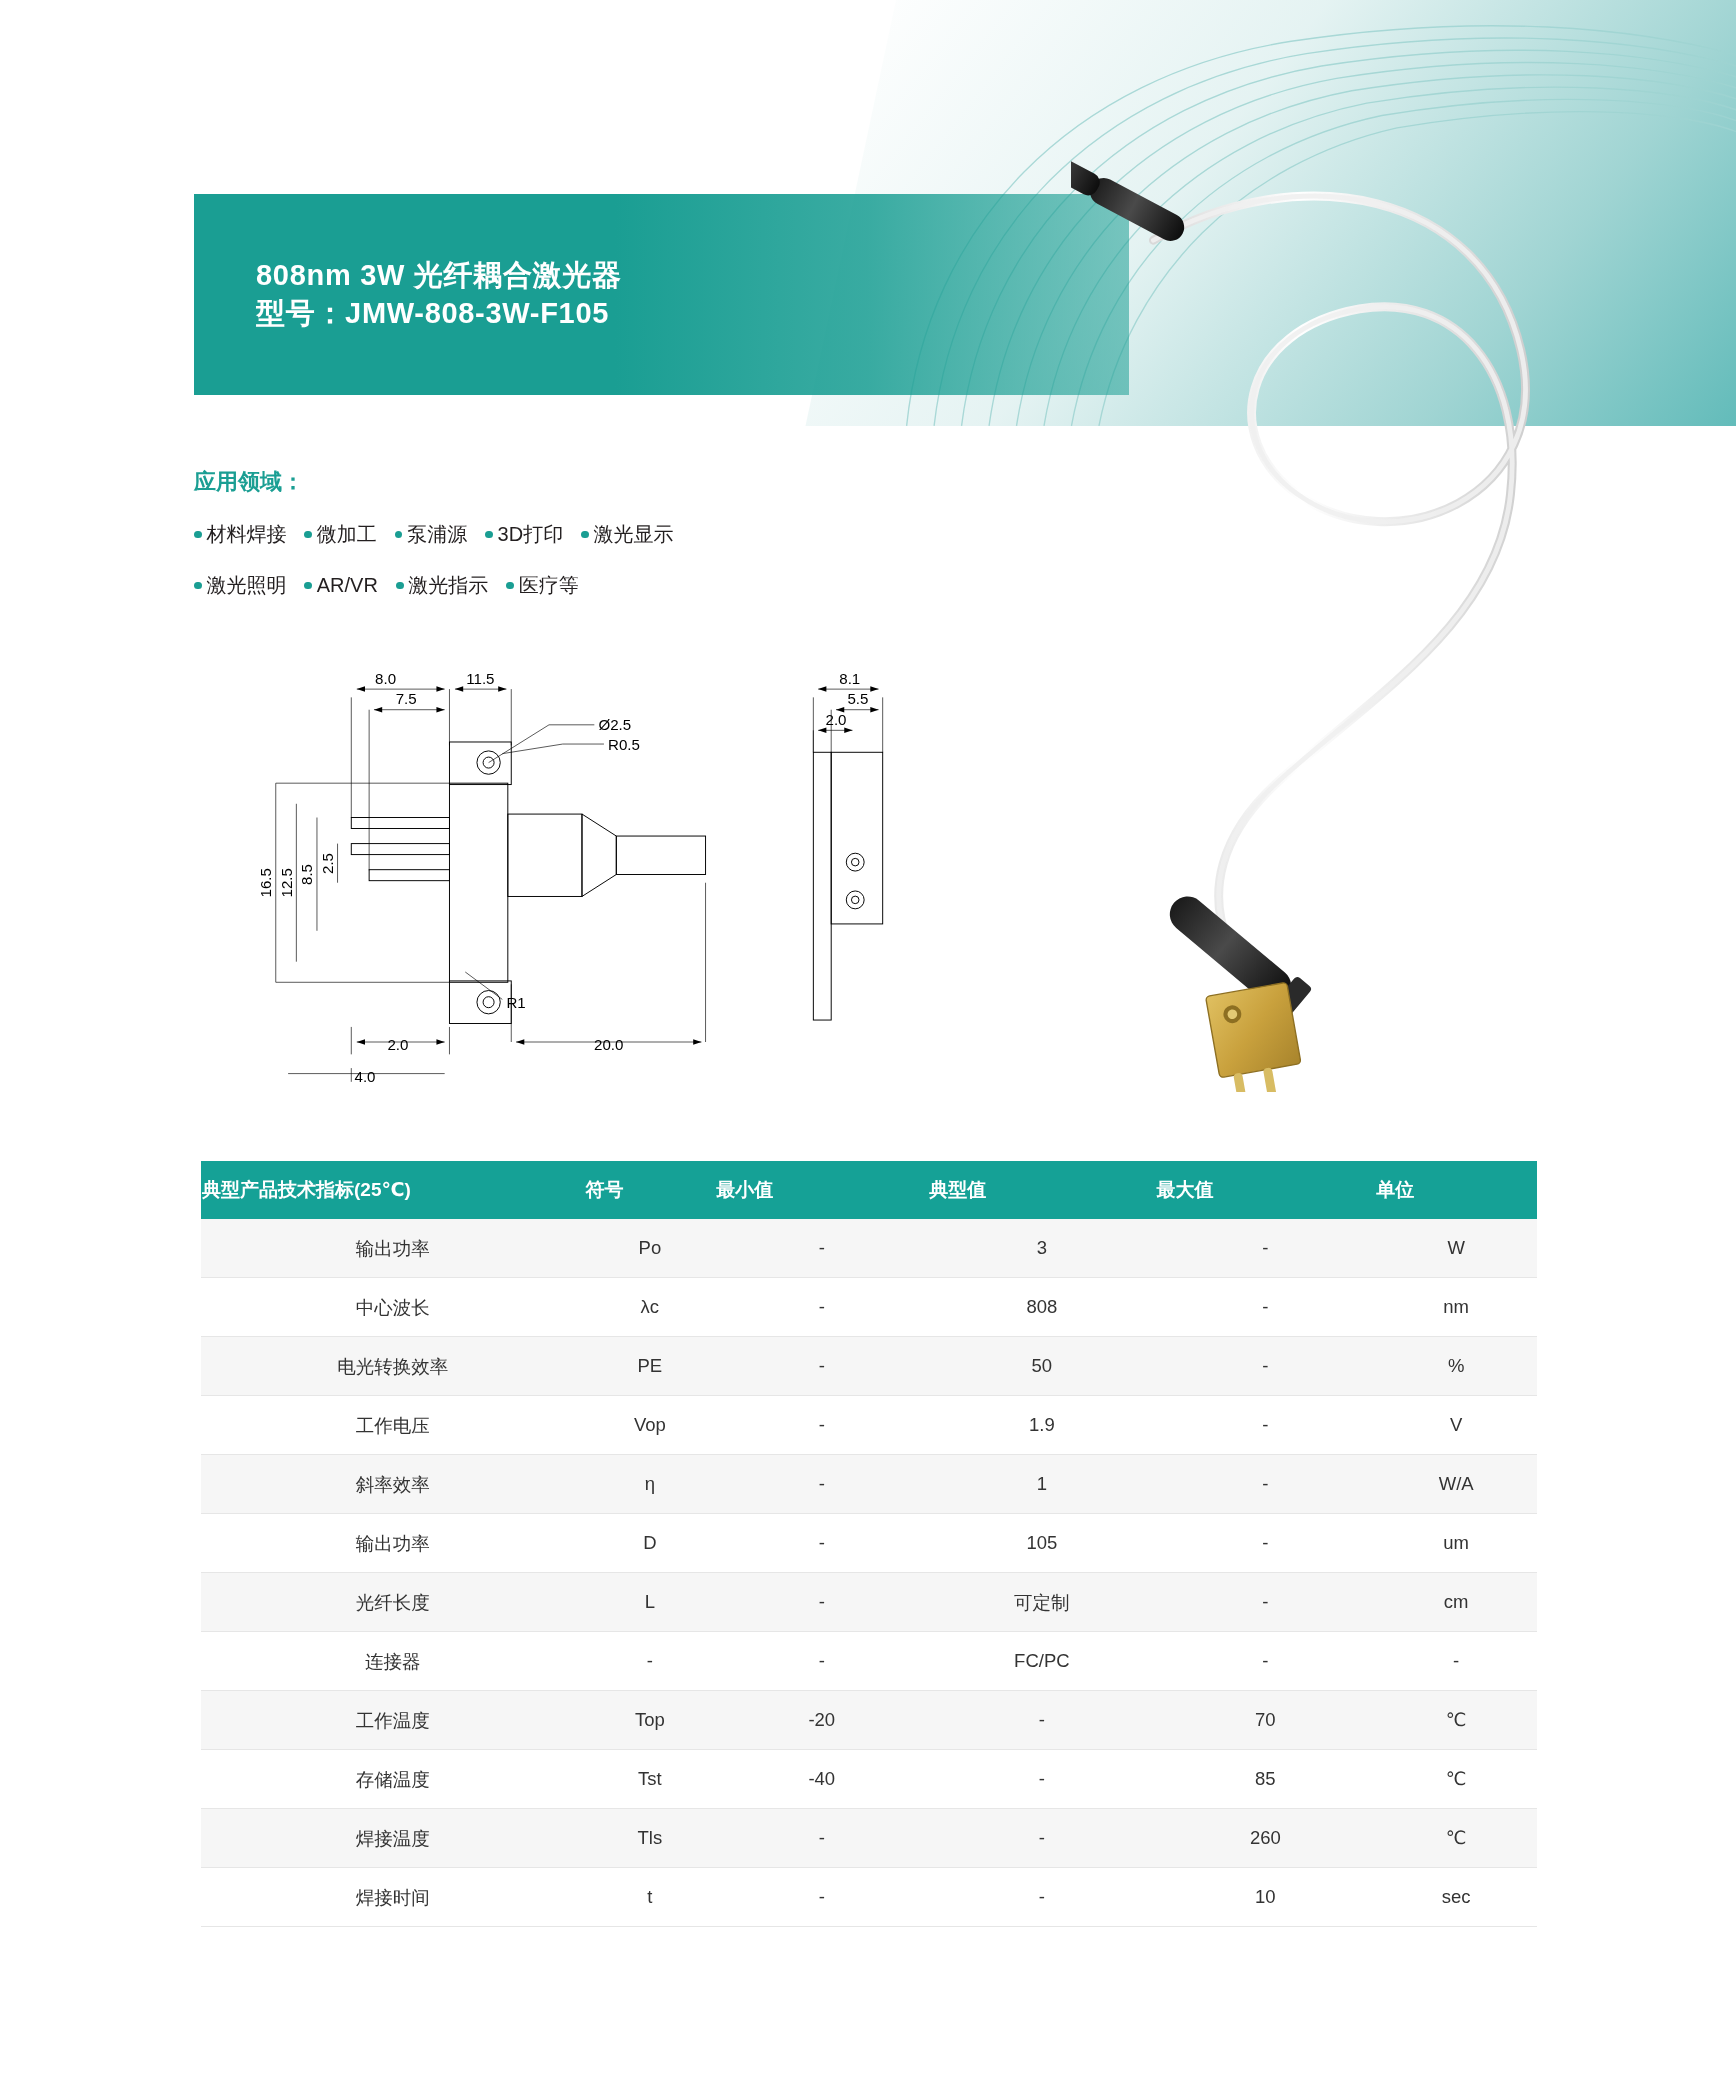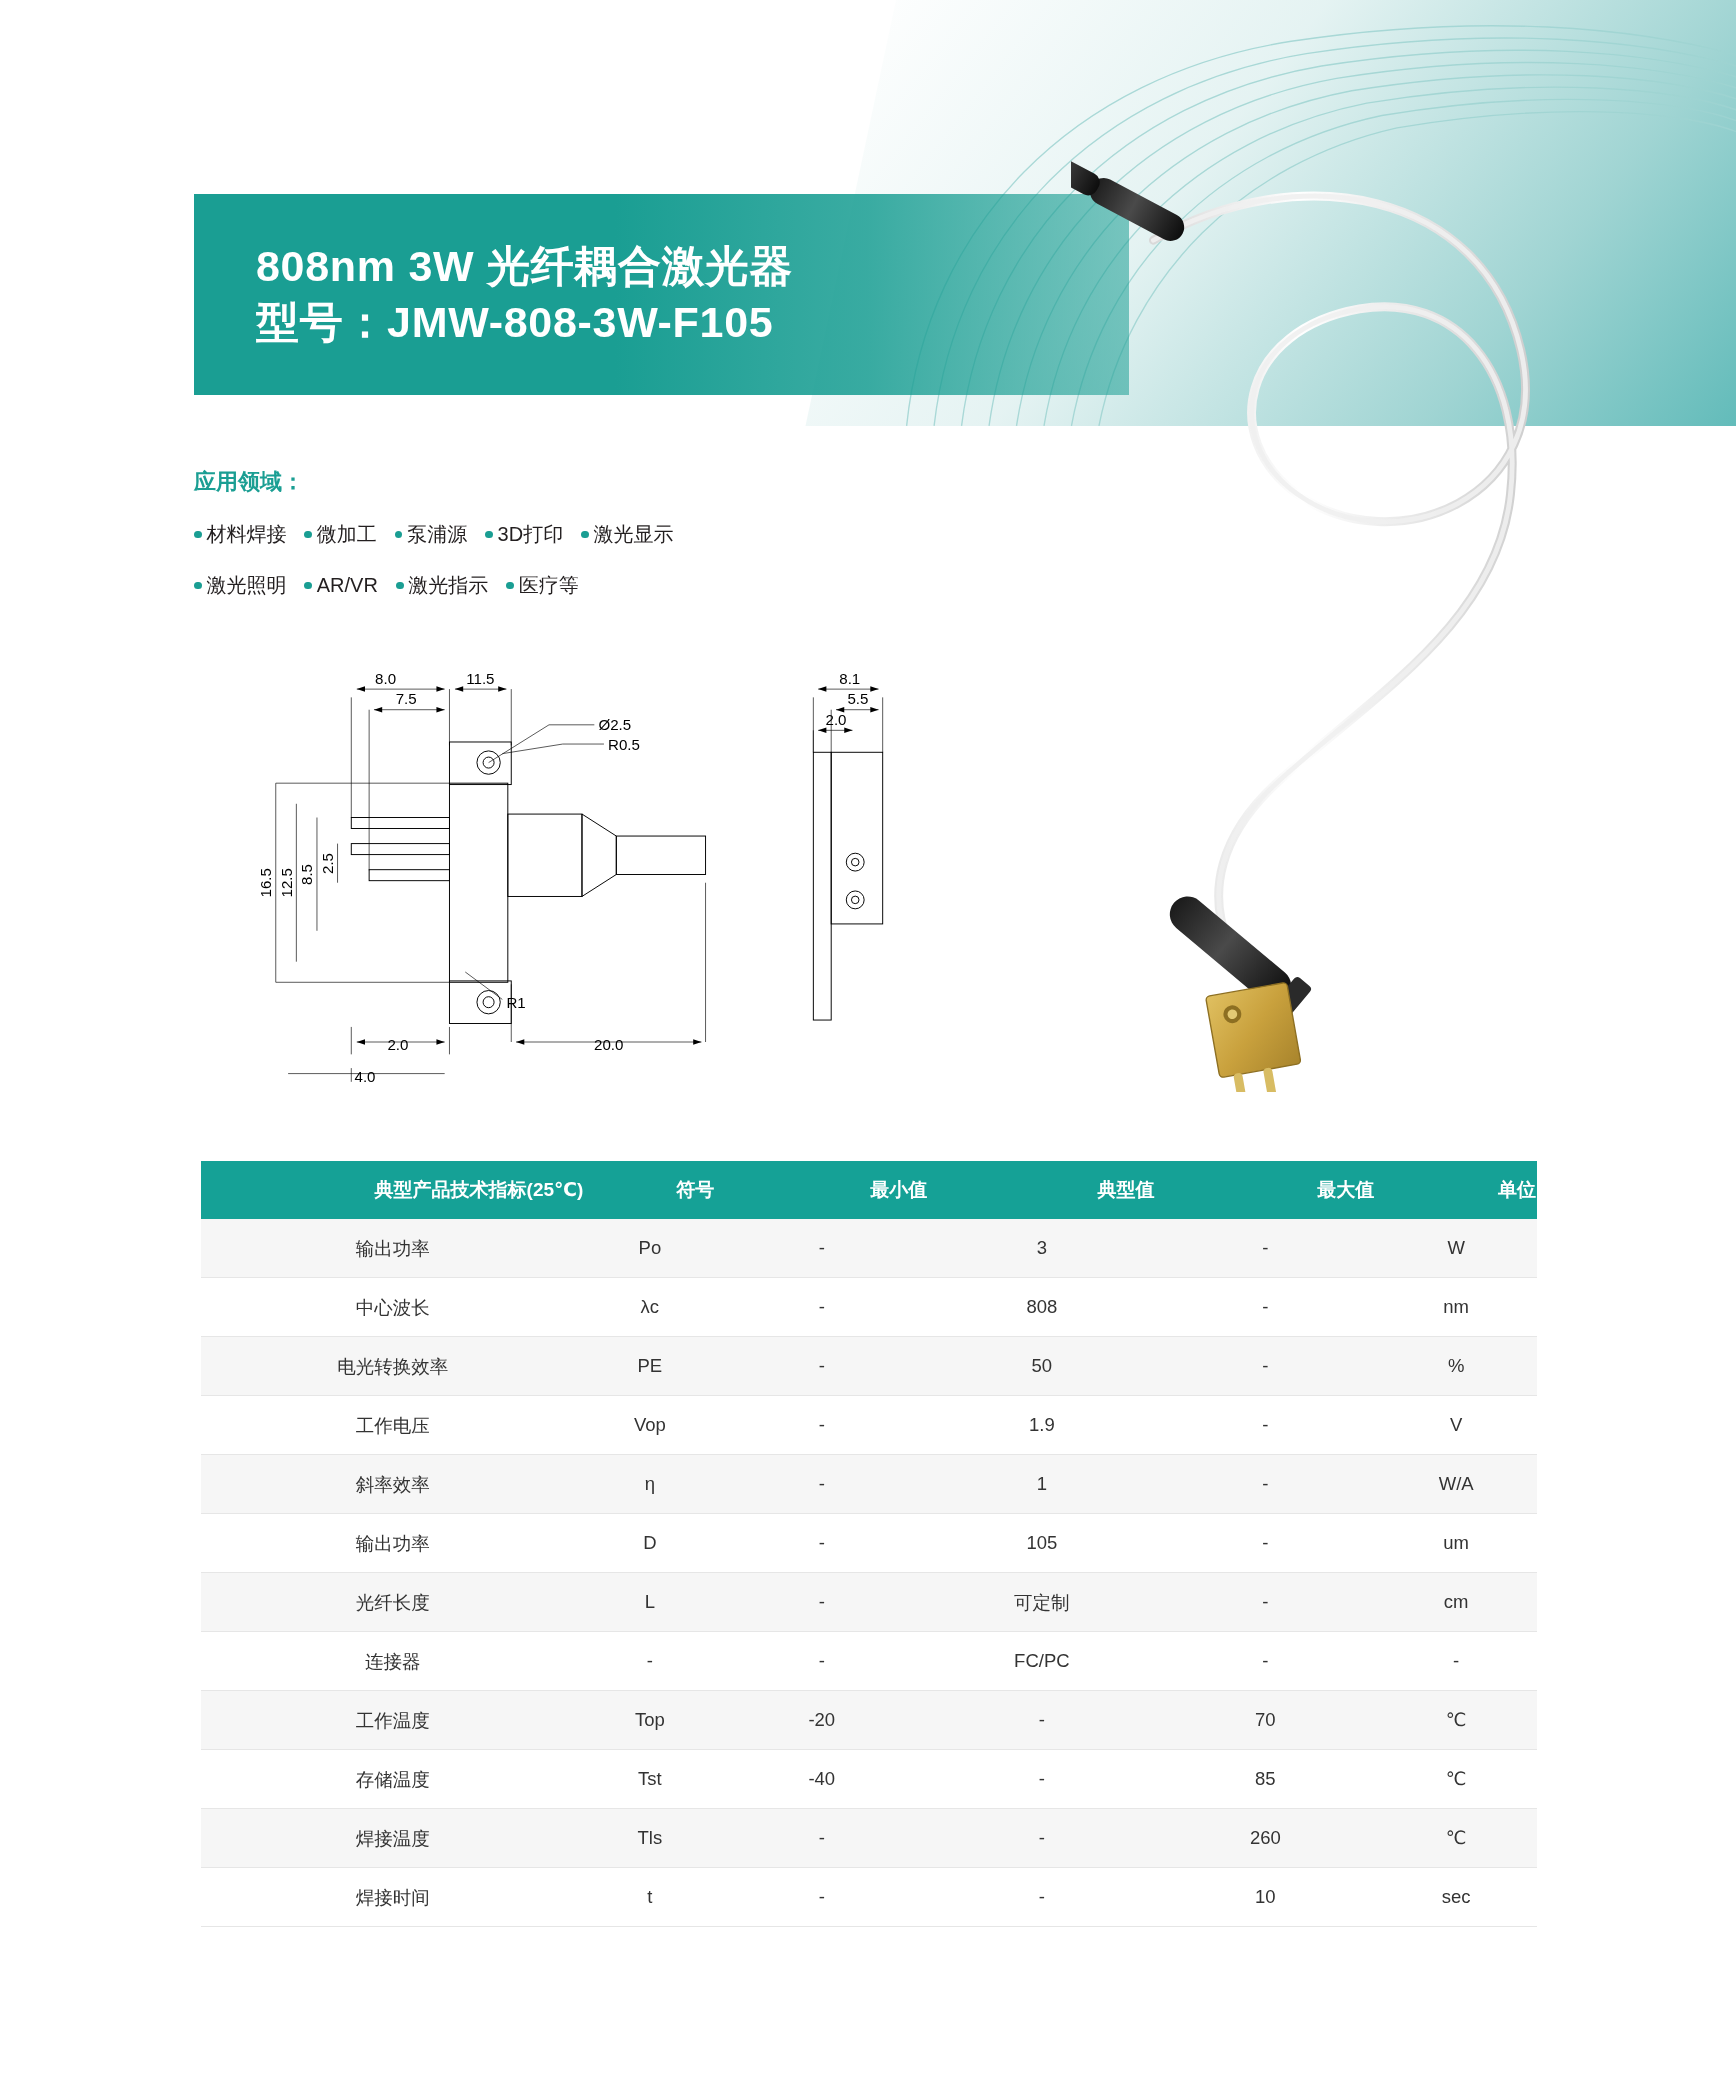--- a/index.html
+++ b/index.html
@@ -40,21 +40,21 @@
     width: 935px; height: 201px;
     background: linear-gradient(90deg, #1a9e93 0%, #1a9e93 45%, rgba(26,158,147,.86) 72%, rgba(26,158,147,.55) 100%);
     display: flex;
     flex-direction: column;
     justify-content: center;
     padding-left: 62px;
     box-sizing: border-box;
   }
   .title-line {
     color: #ffffff;
-    font-size: 43px;
+    font-size: 29px;
     font-weight: bold;
     letter-spacing: 0.7px;
     line-height: 1.28;
     white-space: nowrap;
   }
 
   
   .apps {
     position: absolute;
     left: 194px; top: 467px;
@@ -109,21 +109,21 @@
     border-collapse: collapse;
     font-size: 18.5px;
   }
   .spec-table th {
     background: #15a196;
     color: #ffffff;
     font-size: 19px;
     font-weight: bold;
     height: 56px;
     border: none;
-    text-align: right;
+    text-align: left;
   }
   .spec-table td {
     height: 56px;
     text-align: center;
     color: #333333;
     border-bottom: 0.7px solid #e6e6e6;
     font-size: 18.5px;
   }
   .spec-table tbody tr:nth-child(odd) td { background: #f6f6f6; }
   .spec-table tbody tr:nth-child(even) td { background: #ffffff; }

